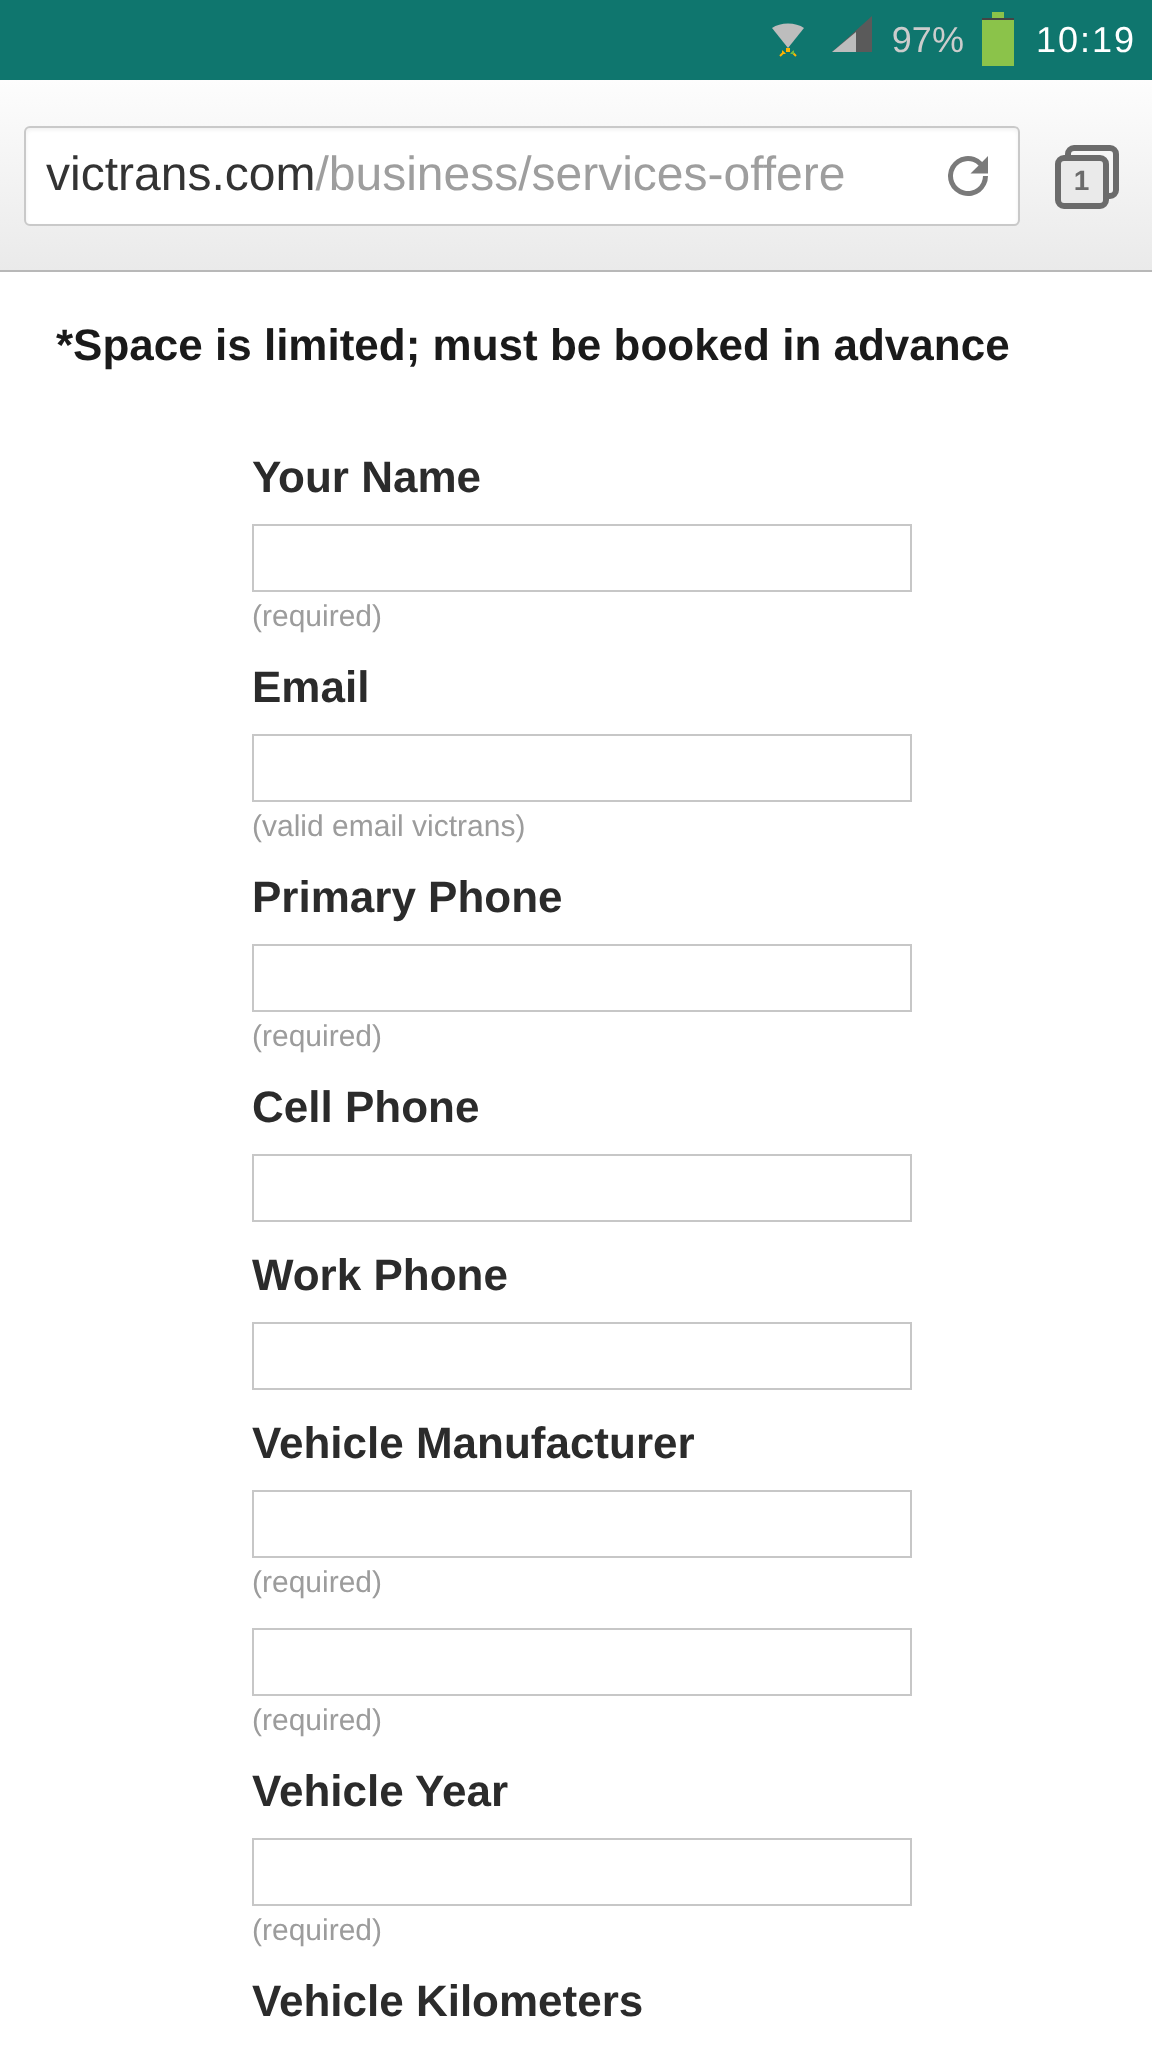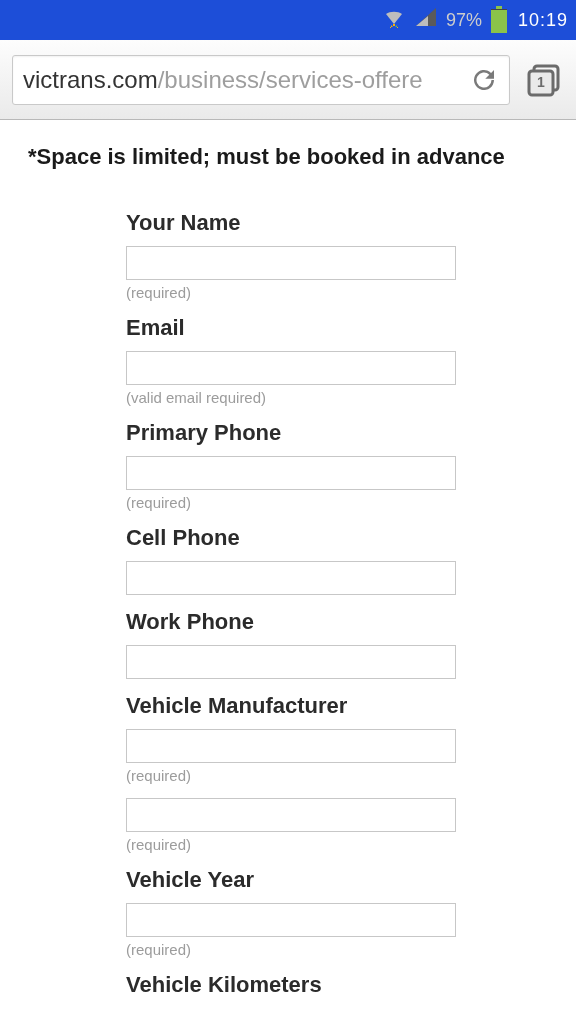--- a/index.html
+++ b/index.html
@@ -1,35 +1,35 @@
 <!DOCTYPE html>
 <html><head>
 <meta charset="utf-8">
 <style>
   * { box-sizing: border-box; margin: 0; padding: 0; }
   html, body { width: 576px; height: 1024px; overflow: hidden; font-family: Arial, Helvetica, sans-serif; background: #fff; }
   
   .status-bar {
     height: 40px;
-    background: #1d4ed8;
+    background: #0f766e;
     display: flex;
     align-items: center;
     justify-content: flex-end;
     padding: 0 8px;
     gap: 8px;
     color: #fff;
   }
   .status-bar .wifi-icon svg { width: 24px; height: 24px; }
   .status-bar .signal-icon svg { width: 24px; height: 24px; }
   .status-bar .battery-pct { color: #ccc; font-size: 18px; }
   .status-bar .battery-icon { display: inline-flex; }
   .status-bar .clock { color: #fff; font-size: 18px; letter-spacing: 1px; margin-left: 2px; }
 
   .browser-chrome {
-    height: 80px;
+    height: 96px;
     background: linear-gradient(#fdfdfd, #eaeaea);
     border-bottom: 1px solid #b8b8b8;
     display: flex;
     align-items: center;
     padding: 0 12px;
     gap: 14px;
   }
   .url-bar {
     flex: 1;
     height: 50px;
@@ -154,21 +154,21 @@
 
     <div class="form-group">
       <label class="form-label">Your Name</label>
       <input class="form-input" type="text" style="">
       <div class="form-hint">(required)</div>
     </div>
 
     <div class="form-group">
       <label class="form-label">Email</label>
       <input class="form-input" type="text" style="">
-      <div class="form-hint">(valid email required)</div>
+      <div class="form-hint">(valid email victrans)</div>
     </div>
 
     <div class="form-group">
       <label class="form-label">Primary Phone</label>
       <input class="form-input" type="text" style="">
       <div class="form-hint">(required)</div>
     </div>
 
     <div class="form-group">
       <label class="form-label">Cell Phone</label>

